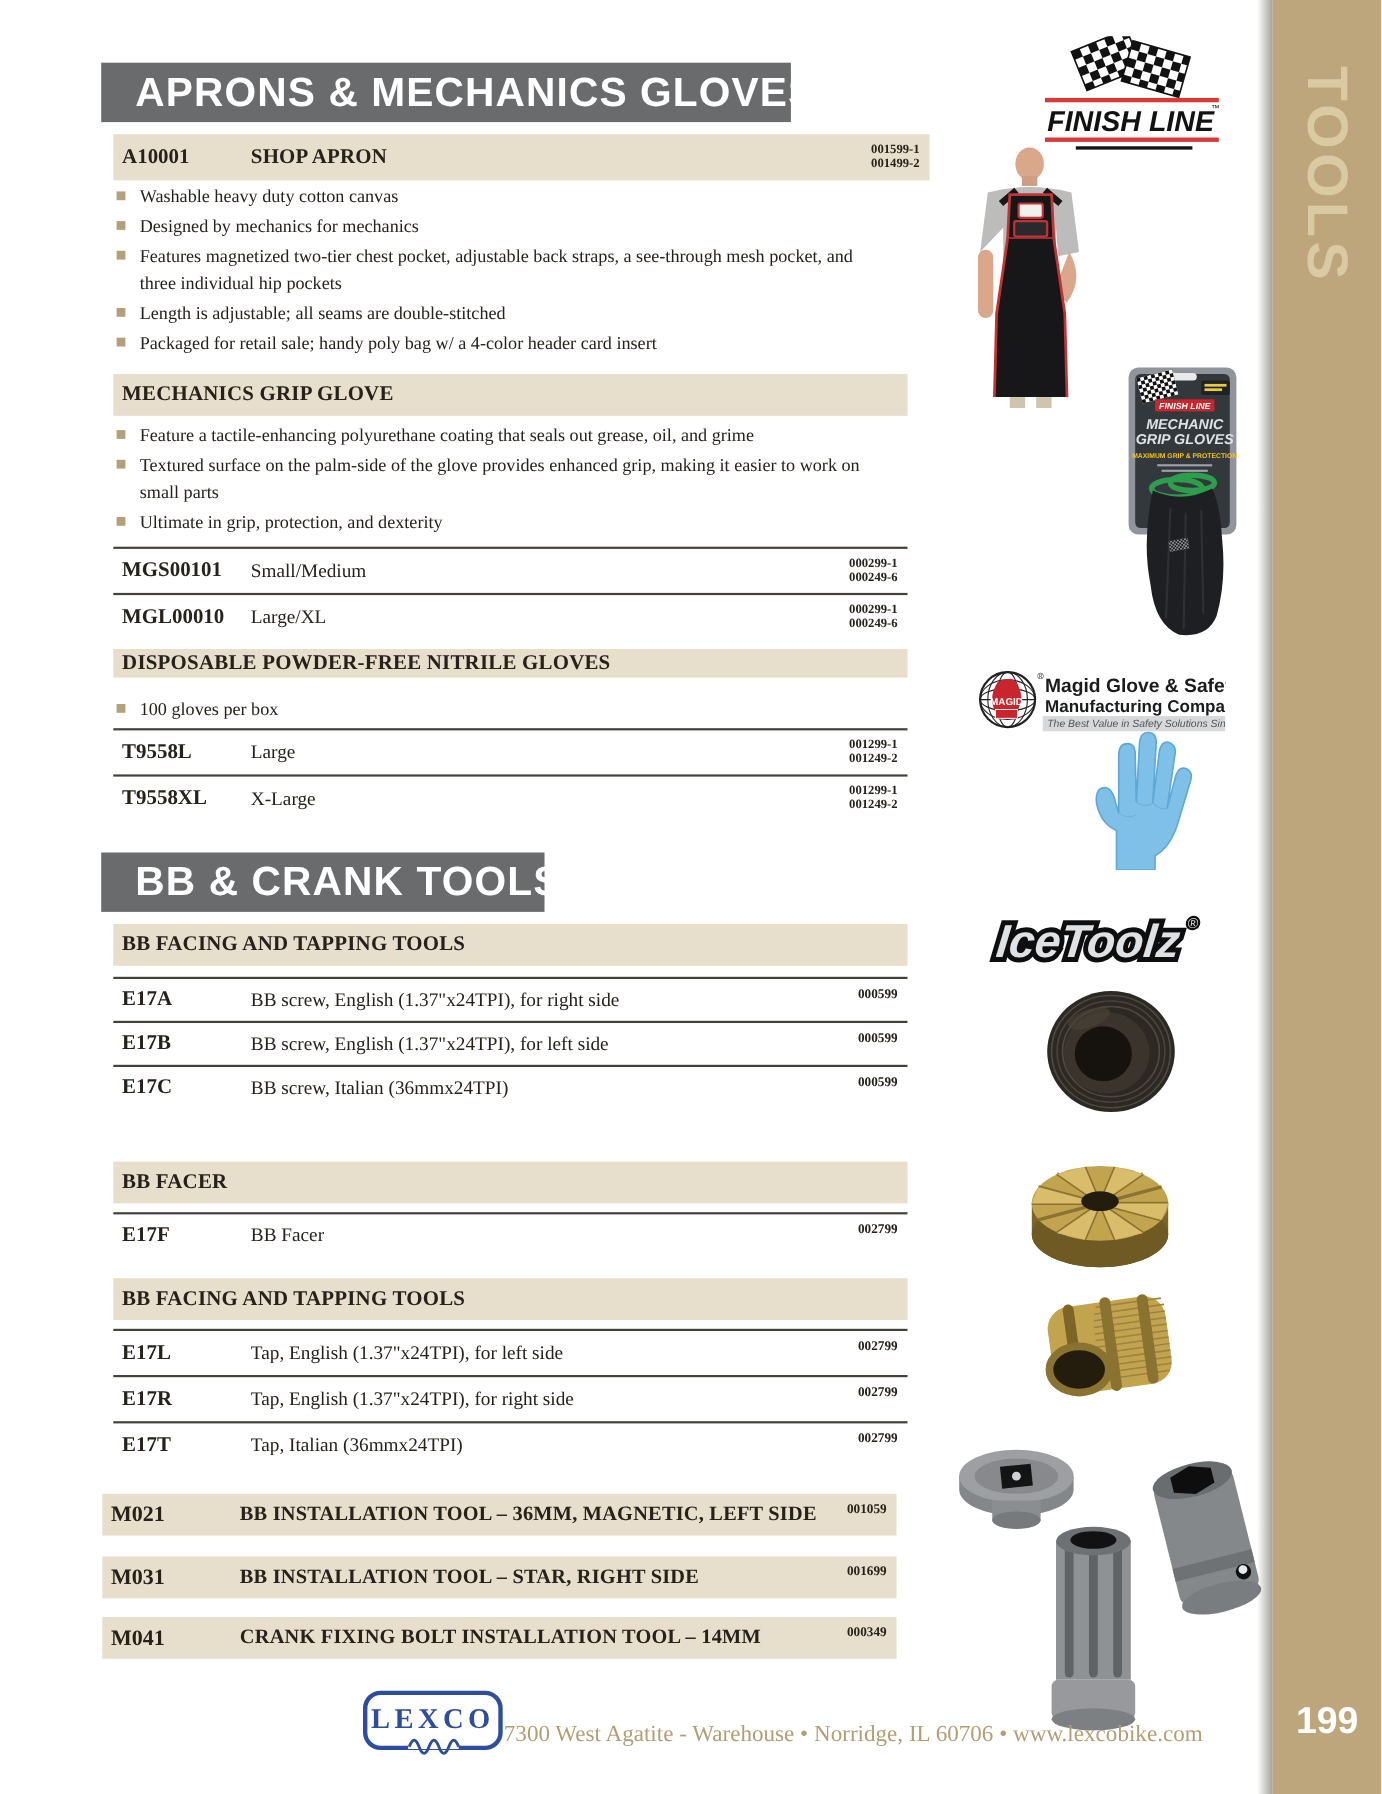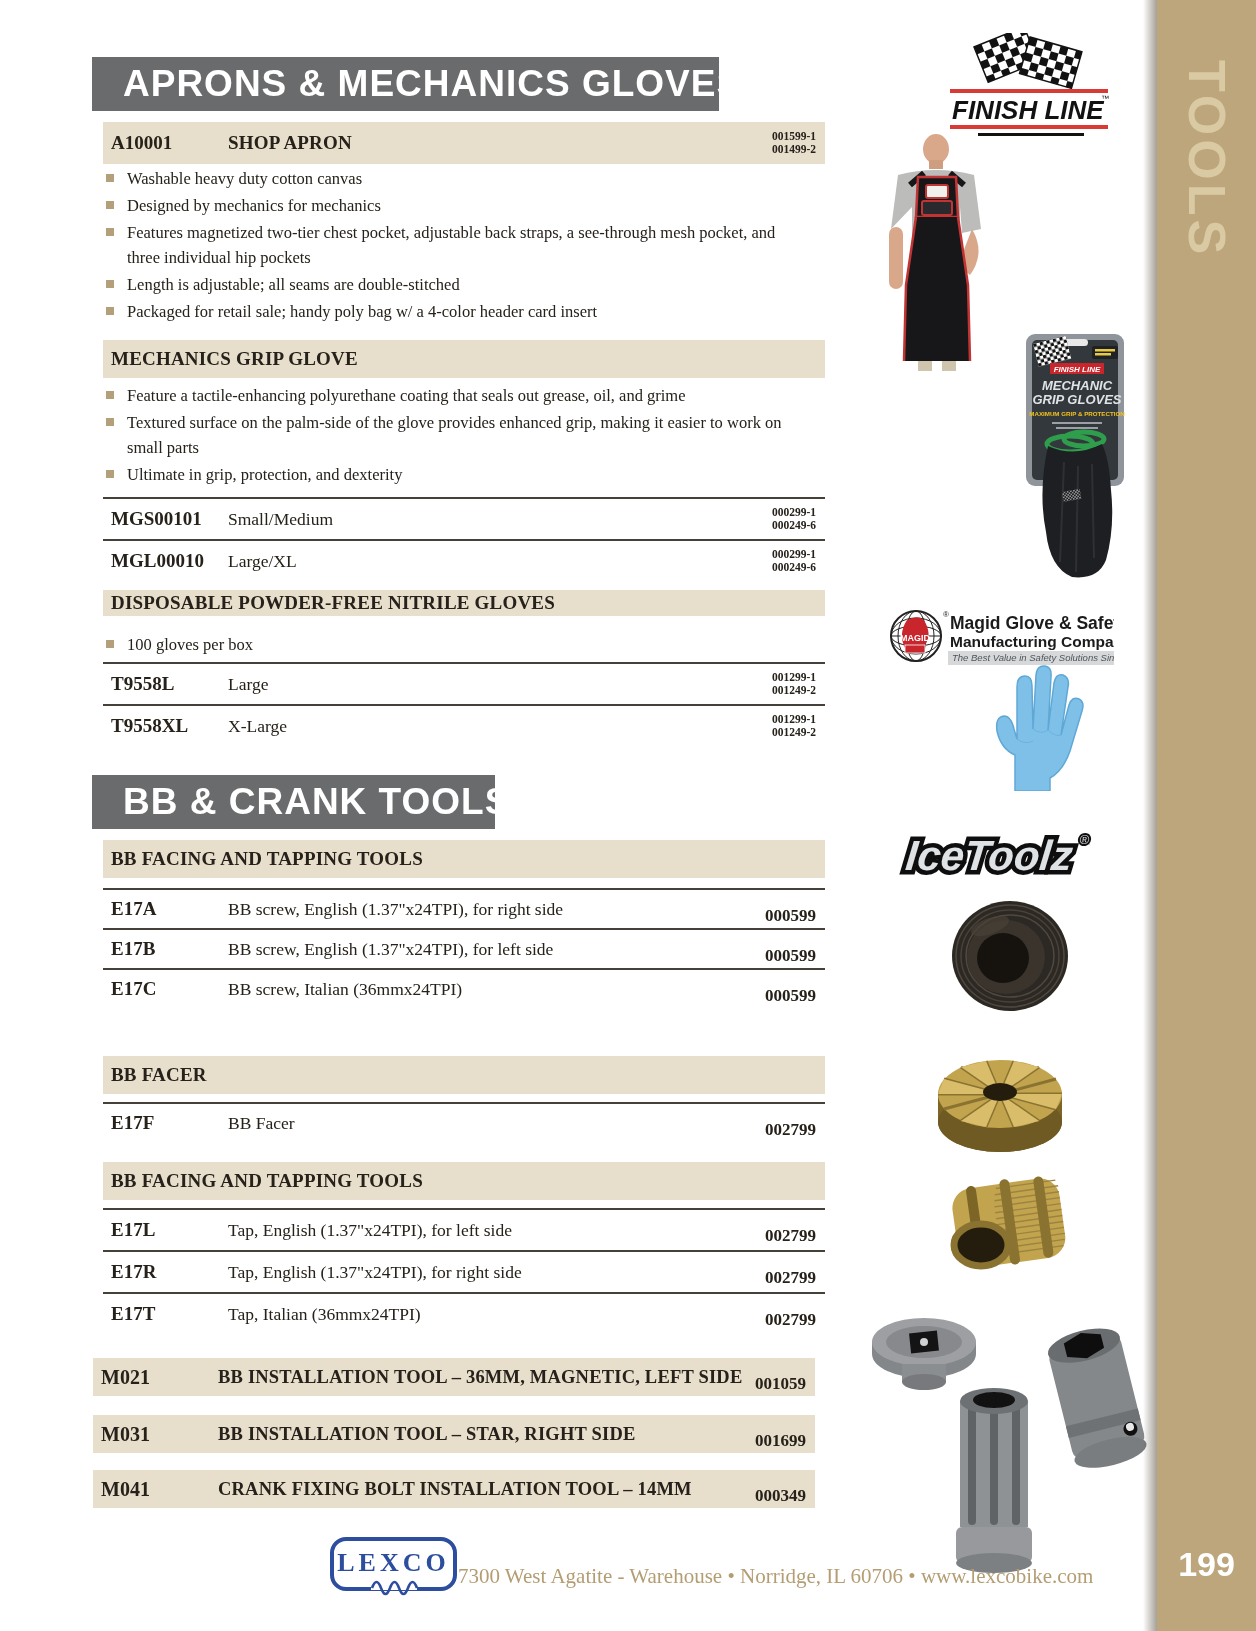--- a/index.html
+++ b/index.html
@@ -15,21 +15,21 @@
   
   .tanbar{position:absolute;left:103px;width:722px;background:#e7decb;}
   .tanbar .bar-sku{position:absolute;left:8px;top:50%;transform:translateY(-50%);
           font-weight:bold;font-size:19px;}
   .tanbar .bar-title{position:absolute;left:125px;top:50%;transform:translateY(-50%);
           font-weight:bold;font-size:19px;letter-spacing:.2px;}
   .tanbar .bar-title-only{position:absolute;left:8px;top:50%;transform:translateY(-50%);
           font-weight:bold;font-size:19px;letter-spacing:.2px;}
   .codes2{position:absolute;right:9px;top:50%;transform:translateY(-50%);
           text-align:right;font-size:11.5px;font-weight:bold;line-height:13px;}
-  .code1{position:absolute;right:9px;top:6px;font-size:17px;font-weight:bold;margin-top:10px;}
+  .code1{position:absolute;right:9px;top:6px;font-size:12px;font-weight:bold;}
 
   
   .bullets{position:absolute;left:106px;width:692px;margin:0;padding:0;list-style:none;}
   .bullets li{position:relative;padding-left:21px;font-size:16.5px;line-height:25px;
           margin-bottom:2px;}
   .bullet-sq{position:absolute;left:0;top:8px;width:8px;height:8px;background:#b3a07a;display:block;}
 
   
   .ptable{position:absolute;left:103px;width:722px;}
   .prow{position:relative;border-top:2px solid #45413a;height:40px;}
@@ -72,21 +72,21 @@
 </style>
 </head>
 <body>
 
 <div class="page">
 
   <div class="banner" style="left:92px;top:57px;width:596px;">
     <span>APRONS &amp; MECHANICS GLOVES</span>
   </div>
 
-  <div class="tanbar" style="top:122px;height:42px;">
+  <div class="tanbar" style="top:122px;height:42px;padding-left:20px;">
     <span class="bar-sku">A10001</span>
     <span class="bar-title">SHOP APRON</span>
     <span class="codes2">
       <span style="display:block">001599-1</span>
       <span style="display:block">001499-2</span>
     </span>
   </div>
 
   <ul class="bullets" style="top:166px;">
     <li><span class="bullet-sq"></span><span>Washable heavy duty cotton canvas</span></li>

